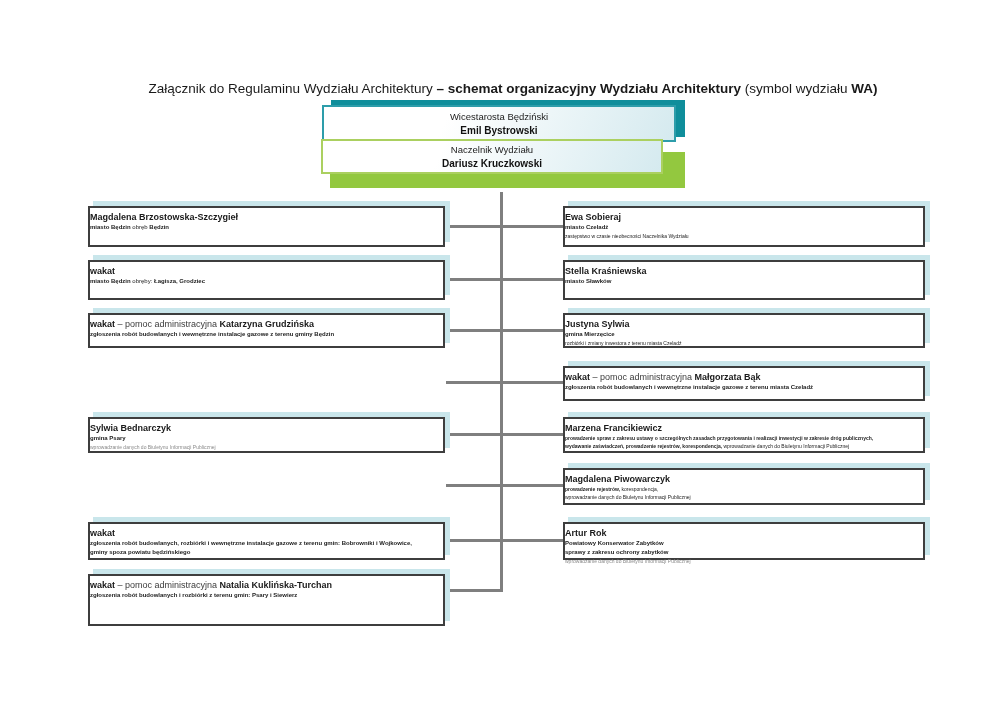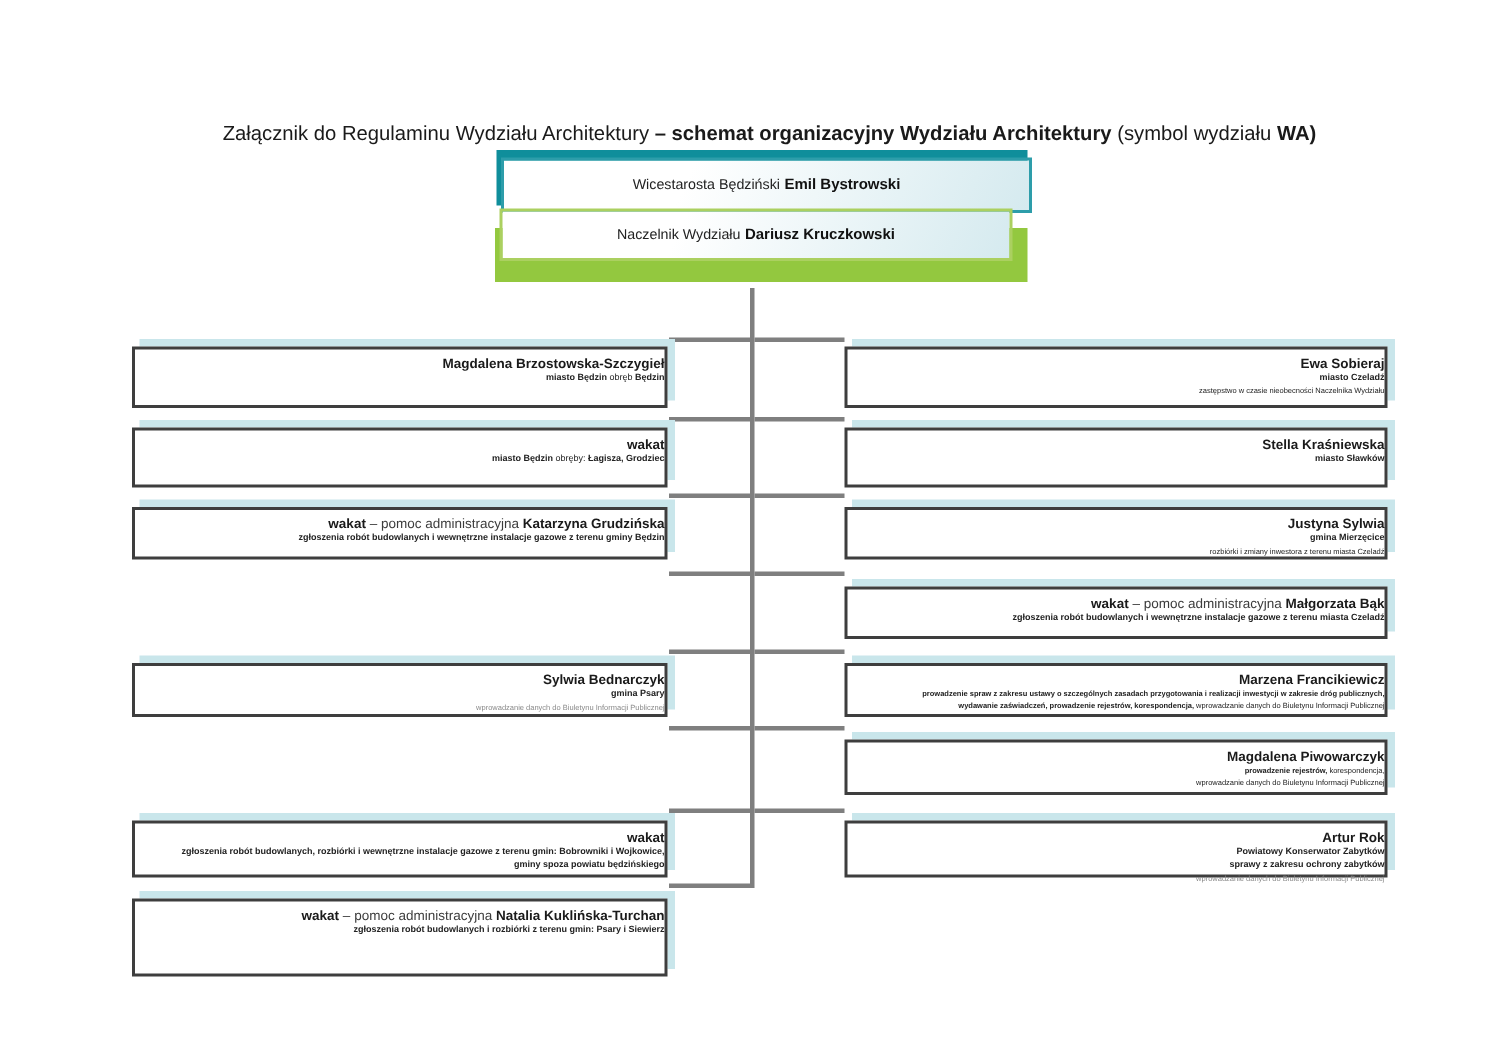--- a/index.html
+++ b/index.html
@@ -8,42 +8,42 @@
   .b{font-weight:700;}
 
   
   .title{position:absolute;top:81px;left:0;width:100%;text-align:center;
          font-size:13.5px;color:#1a1a1a;padding-left:17px;}
 
   
   .offset{position:absolute;}
   .offset-teal{left:331px;top:100px;width:354px;height:37px;background:#0f8e9b;}
   .offset-lime{left:330px;top:152px;width:355px;height:36px;background:#93c83f;}
-  .topbox{position:absolute;box-sizing:border-box;display:flex;flex-direction:row;
+  .topbox{position:absolute;box-sizing:border-box;display:flex;flex-direction:column;
           align-items:center;justify-content:center;gap:3px;text-align:center;
-          background:linear-gradient(115deg,#ffffff 35%,#d5eaef);margin-left:12px;}
+          background:linear-gradient(115deg,#ffffff 35%,#d5eaef);}
   .topbox-wice{left:322px;top:105px;width:354px;height:37px;border:2px solid #2d9daa;}
   .topbox-nacz{left:321px;top:139px;width:342px;height:35px;border:2px solid #abd060;}
   .role{font-size:9.5px;color:#222;}
   .person{font-size:10px;font-weight:700;color:#111;}
 
   
   .vline{position:absolute;left:500px;width:3px;background:#7f7f7f;}
   .vline-a{top:142px;height:10px;}
   .vline-b{top:192px;height:400px;}
   .hline{position:absolute;height:3px;background:#7f7f7f;}
   .hl{left:446px;width:54px;}
   .hr{left:503px;width:60px;}
   .c1{top:225px}.c2{top:278px}.c3{top:329px}.c4{top:381px}
   .c5{top:433px}.c6{top:484px}.c7{top:539px}.c8{top:589px}
 
   
   .box{position:absolute;box-sizing:border-box;border:2px solid #3e3e3e;background:#fff;
        box-shadow:5px -5px 0 0 #c9e6eb;display:flex;flex-direction:column;
-       align-items:flex-end;padding-top:4px;gap:2px;text-align:center;margin-top:25px;}
+       align-items:flex-start;padding-top:4px;gap:2px;text-align:center;}
   .left{left:88px;width:357px;}
   .right{left:563px;width:362px;}
   .r1{top:206px;height:41px}
   .r2{top:260px;height:40px}
   .r3{top:313px;height:35px}
   .r4{top:366px;height:35px}
   .r5{top:417px;height:36px}
   .r6{top:468px;height:37px}
   .r7{top:522px;height:38px}
   .r8{top:574px;height:52px}

